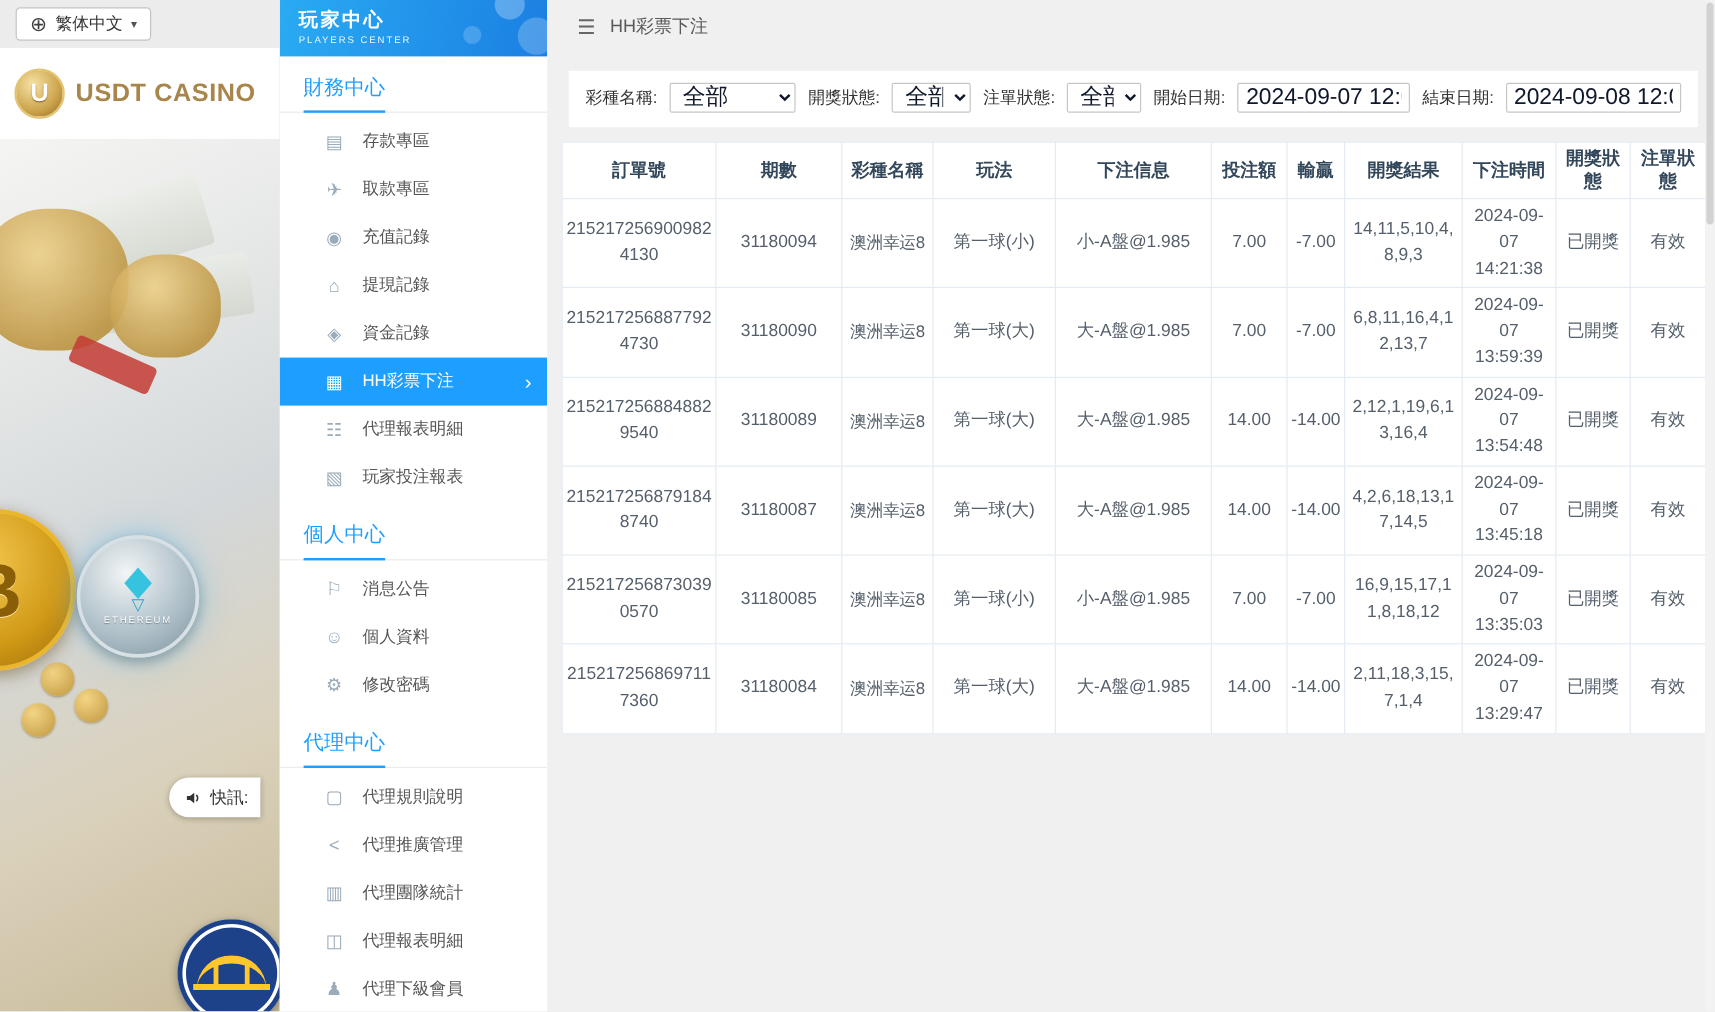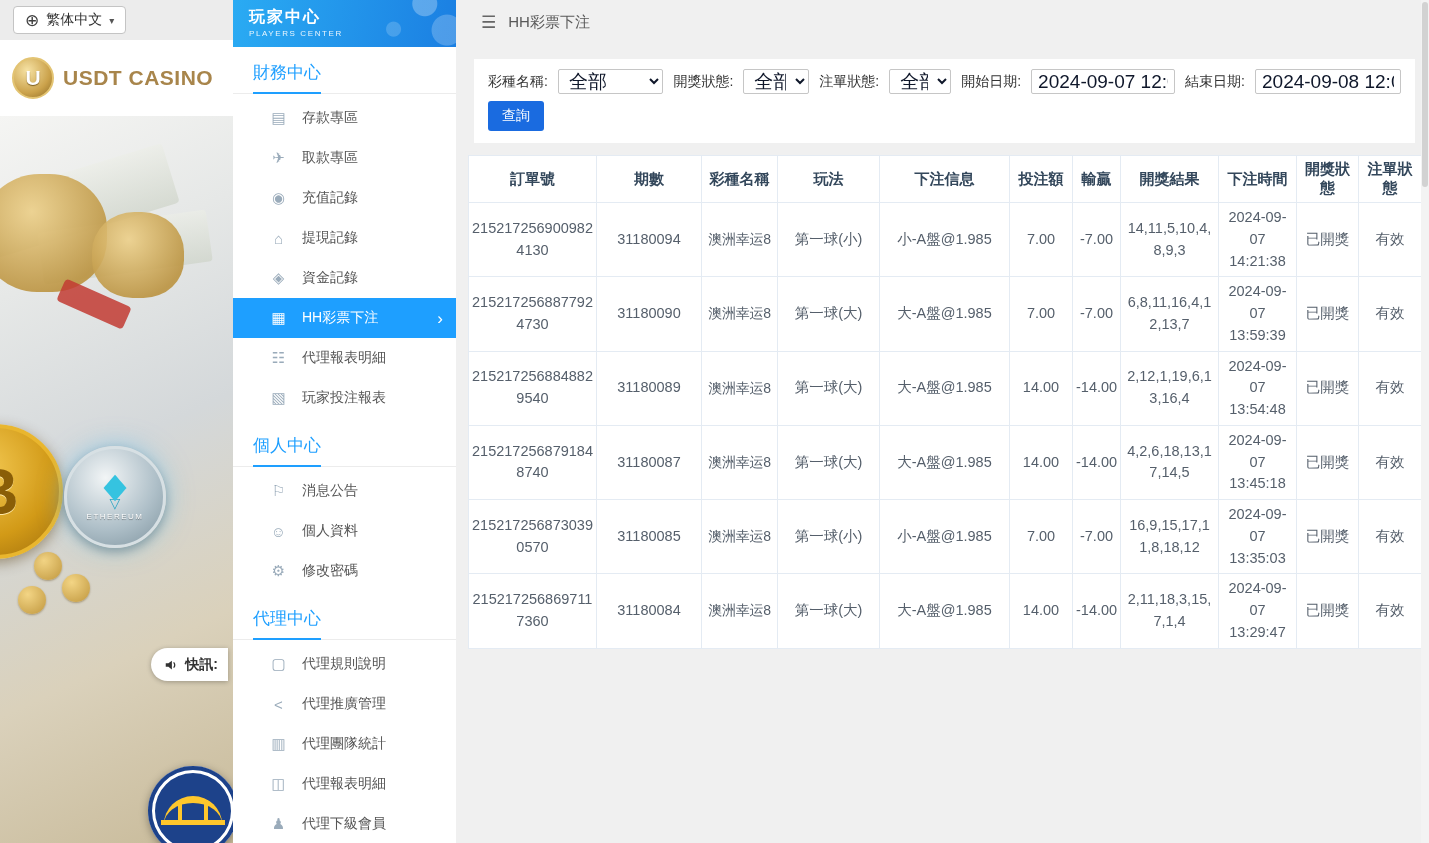--- a/index.html
+++ b/index.html
@@ -25,21 +25,21 @@
   .bag.g1{width:125px;height:118px;left:-18px;top:58px}
   .bag.g2{width:92px;height:86px;left:92px;top:96px}
   .ribbon{position:absolute;width:72px;height:24px;left:58px;top:176px;background:#c23b33;transform:rotate(24deg);border-radius:4px;opacity:.85}
   .smallcoin{position:absolute;width:28px;height:28px;border-radius:50%;background:radial-gradient(circle at 35% 30%,#f3d585,#c0973e);box-shadow:0 1px 2px rgba(90,60,0,.4)}
   .coin-btc{position:absolute;left:-72px;top:308px;width:135px;height:135px;border-radius:50%;background:radial-gradient(circle at 40% 32%,#f4ca54,#d29a17 60%,#a06f0c);border:4px solid #e9b62e;display:flex;align-items:center;justify-content:center;box-shadow:0 4px 14px rgba(80,50,0,.45)}
   .coin-btc span{font-size:64px;font-weight:bold;color:#8a5e07;text-shadow:0 1px 0 #ffe9a8}
   .coin-eth{position:absolute;left:64px;top:330px;width:102px;height:102px;border-radius:50%;background:radial-gradient(circle at 40% 30%,#f2f5f6,#aebfc8 58%,#7e939e);border:3px solid #d7e0e4;box-shadow:0 0 26px rgba(110,190,230,.65),0 4px 10px rgba(0,0,0,.3);display:flex;flex-direction:column;align-items:center;justify-content:center;gap:2px}
   .eth-top{color:#35c3e0;font-size:30px;line-height:.8;transform:scaleY(1.15)}
   .eth-bottom{color:#2aa4c2;font-size:14px;line-height:.6}
   .eth-label{color:#fff;font-size:8px;letter-spacing:1.5px;margin-top:2px;text-shadow:0 1px 1px rgba(0,0,0,.4)}
-  .news{position:absolute;right:5px;top:532px;height:33px;background:#fff;border-radius:17px 0 0 17px;display:flex;align-items:center;gap:7px;padding:0 10px 0 13px;box-shadow:0 1px 5px rgba(0,0,0,.28);font-size:14px;font-weight:bold;color:#333}
+  .news{position:absolute;right:16px;top:532px;height:33px;background:#fff;border-radius:17px 0 0 17px;display:flex;align-items:center;gap:7px;padding:0 10px 0 13px;box-shadow:0 1px 5px rgba(0,0,0,.28);font-size:14px;font-weight:normal;color:#333}
   .team{position:absolute;left:148px;top:650px;width:90px;height:90px;border-radius:50%;background:#1d428a;box-shadow:inset 0 0 0 4px #1d428a,inset 0 0 0 7px #fff,0 2px 8px rgba(0,0,0,.35)}
   .bridge{position:absolute;left:16px;top:30px;width:58px;height:28px;border-top:7px solid #ffc72c;border-radius:50% 50% 0 0/100% 100% 0 0}
   .deck{position:absolute;left:13px;top:54px;width:64px;height:5px;background:#ffc72c}
   .post{position:absolute;top:34px;width:4px;height:24px;background:#ffc72c}
   .post.p1{left:30px}.post.p2{left:56px}
 
   
   .sidebar{flex:0 0 223px;width:223px;height:843px;background:#fff;overflow:hidden}
   .sb-head{height:47px;color:#fff;padding:7px 0 0 16px;background:
     radial-gradient(circle at 86% 8%,rgba(255,255,255,.28) 12px,transparent 13px),
@@ -225,23 +225,20 @@
           <select class="fctl lottery-name"><option>全部</option></select>
           <span class="flabel">開獎狀態:</span>
           <select class="fctl draw-status"><option>全部</option></select>
           <span class="flabel">注單狀態:</span>
           <select class="fctl order-status"><option>全部</option></select>
           <span class="flabel">開始日期:</span>
           <input type="text" class="fctl start-date" value="2024-09-07 12:00:00" style="">
           <span class="flabel">結束日期:</span>
           <input type="text" class="fctl end-date" value="2024-09-08 12:00:00" style="">
         </div>
-      <div class="btnrow">
-        <button class="btn">查詢</button>
-      </div>
     </div>
     <table>
       <colgroup>
         <col style="width:128px">
           <col style="width:105px">
           <col style="width:76px">
           <col style="width:102px">
         <col style="width:130px">
           <col style="width:63px">
           <col style="width:48px">

